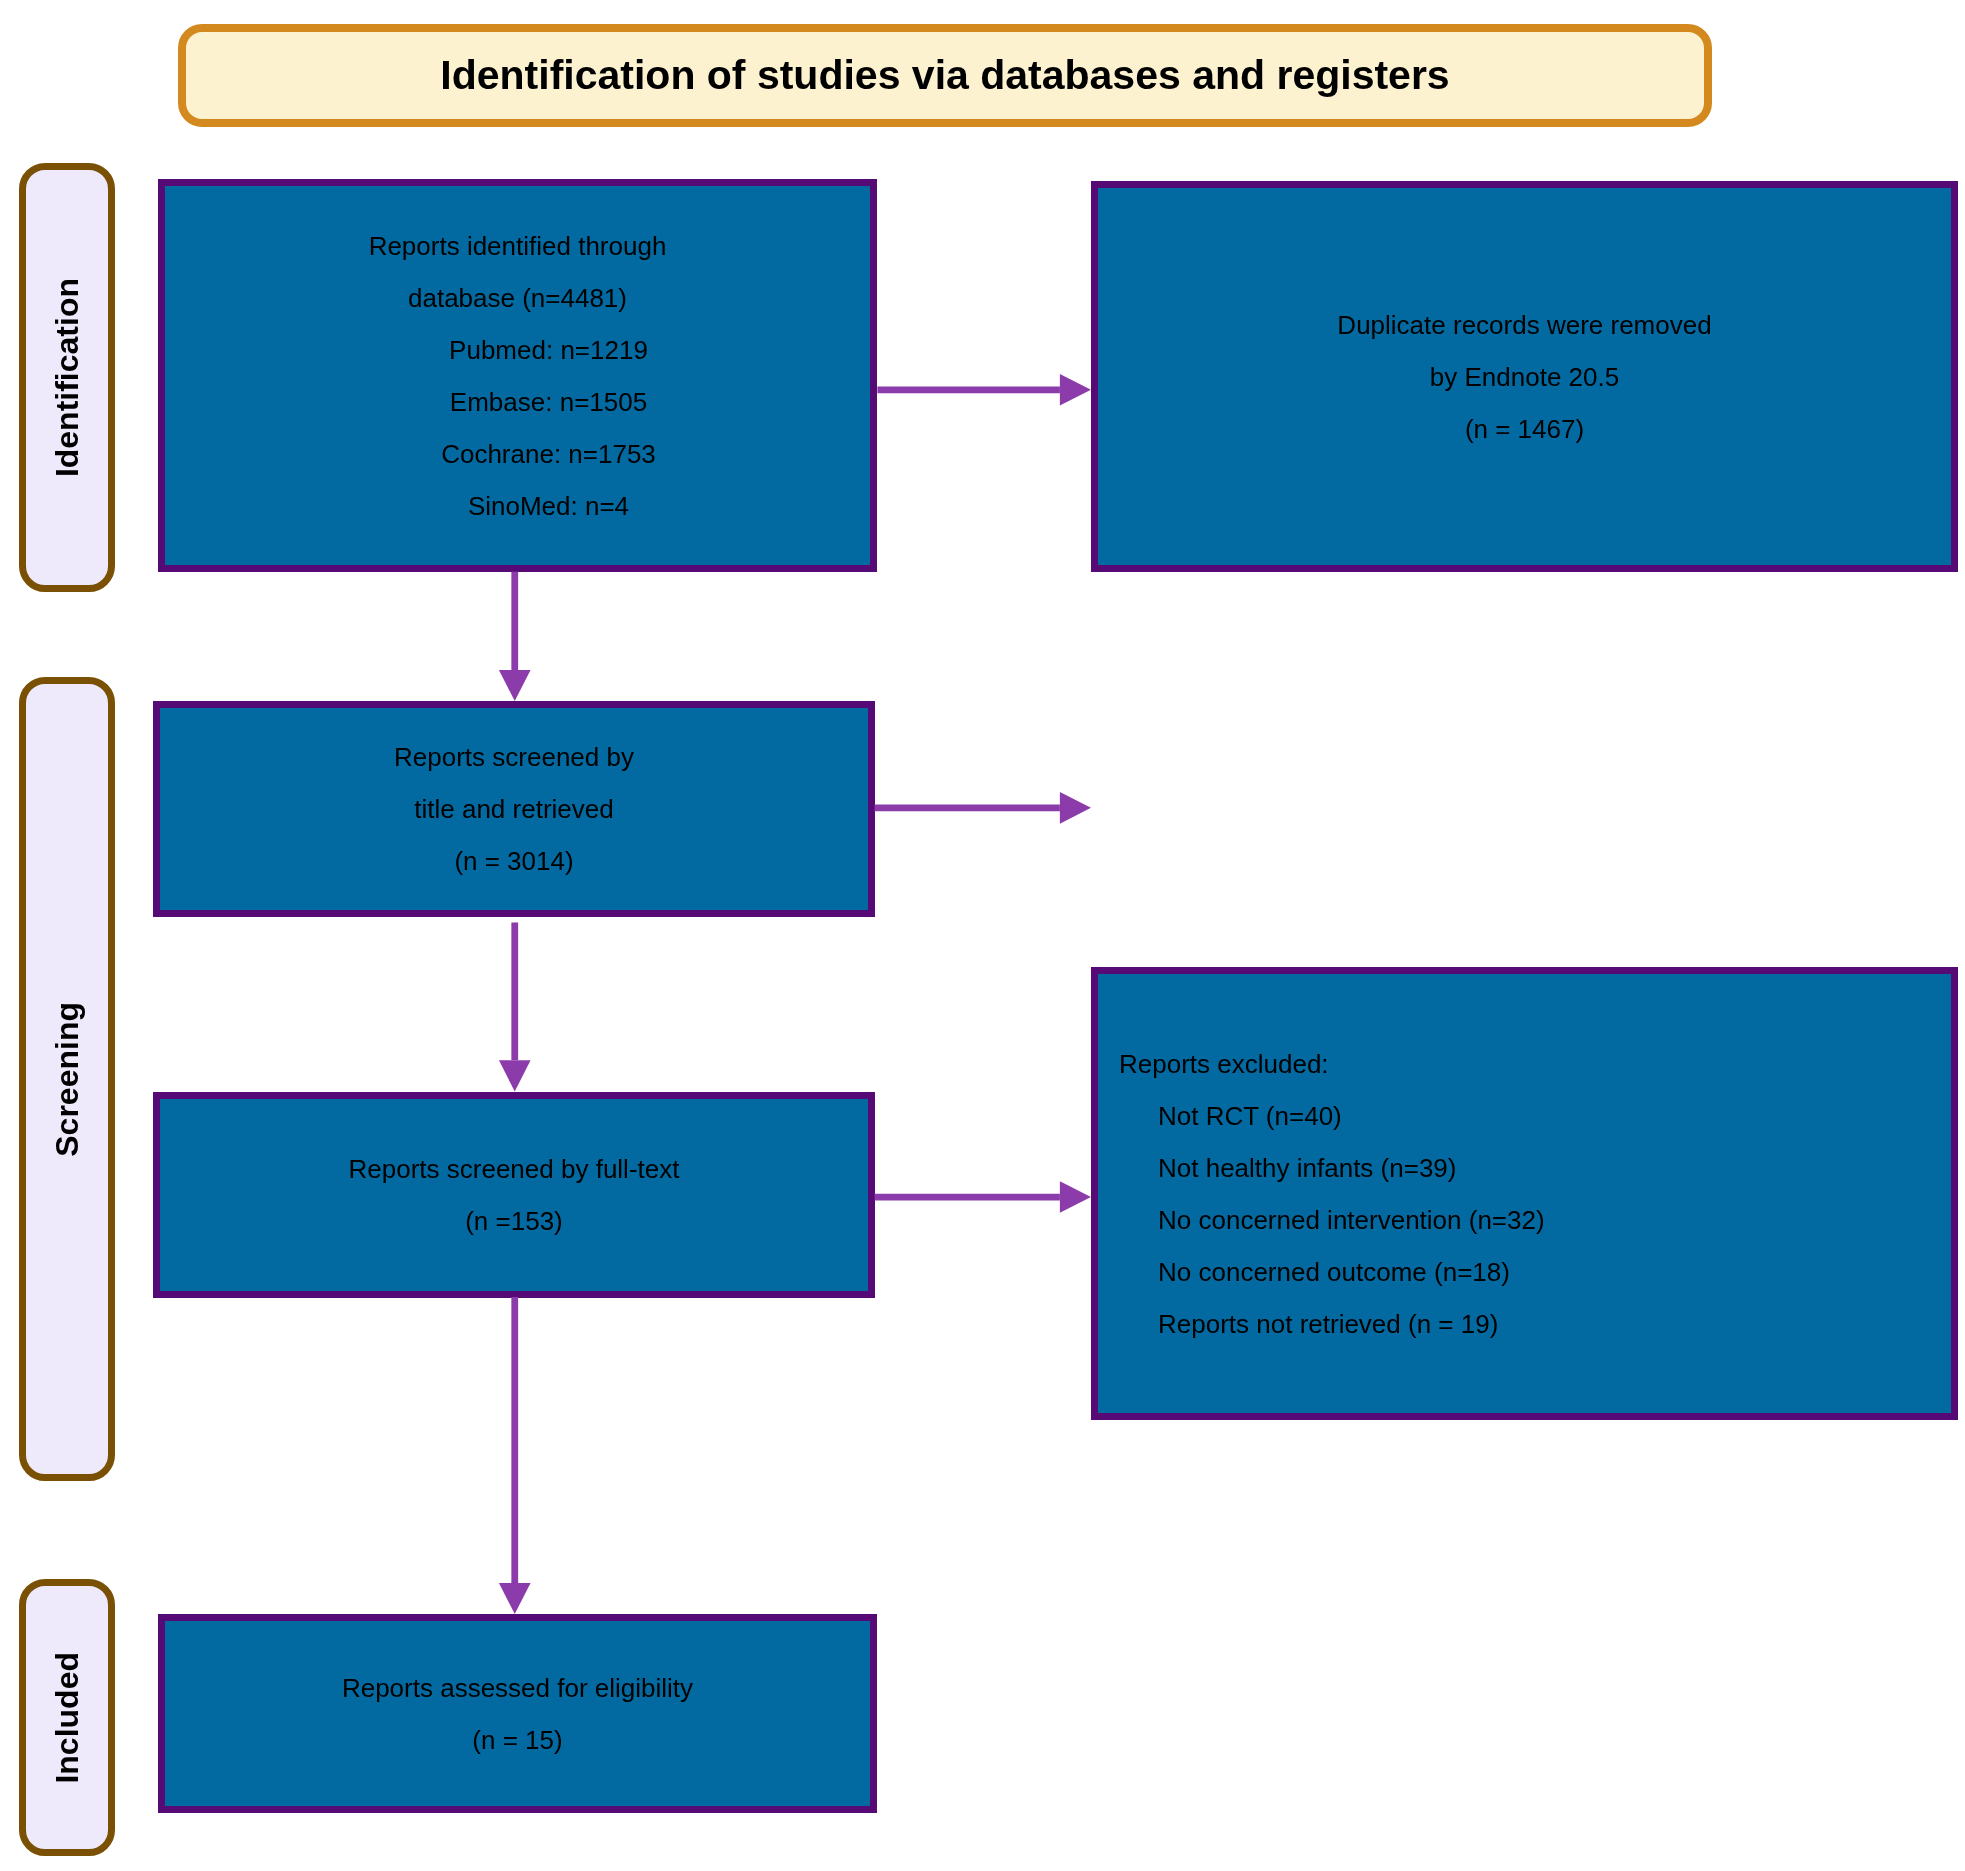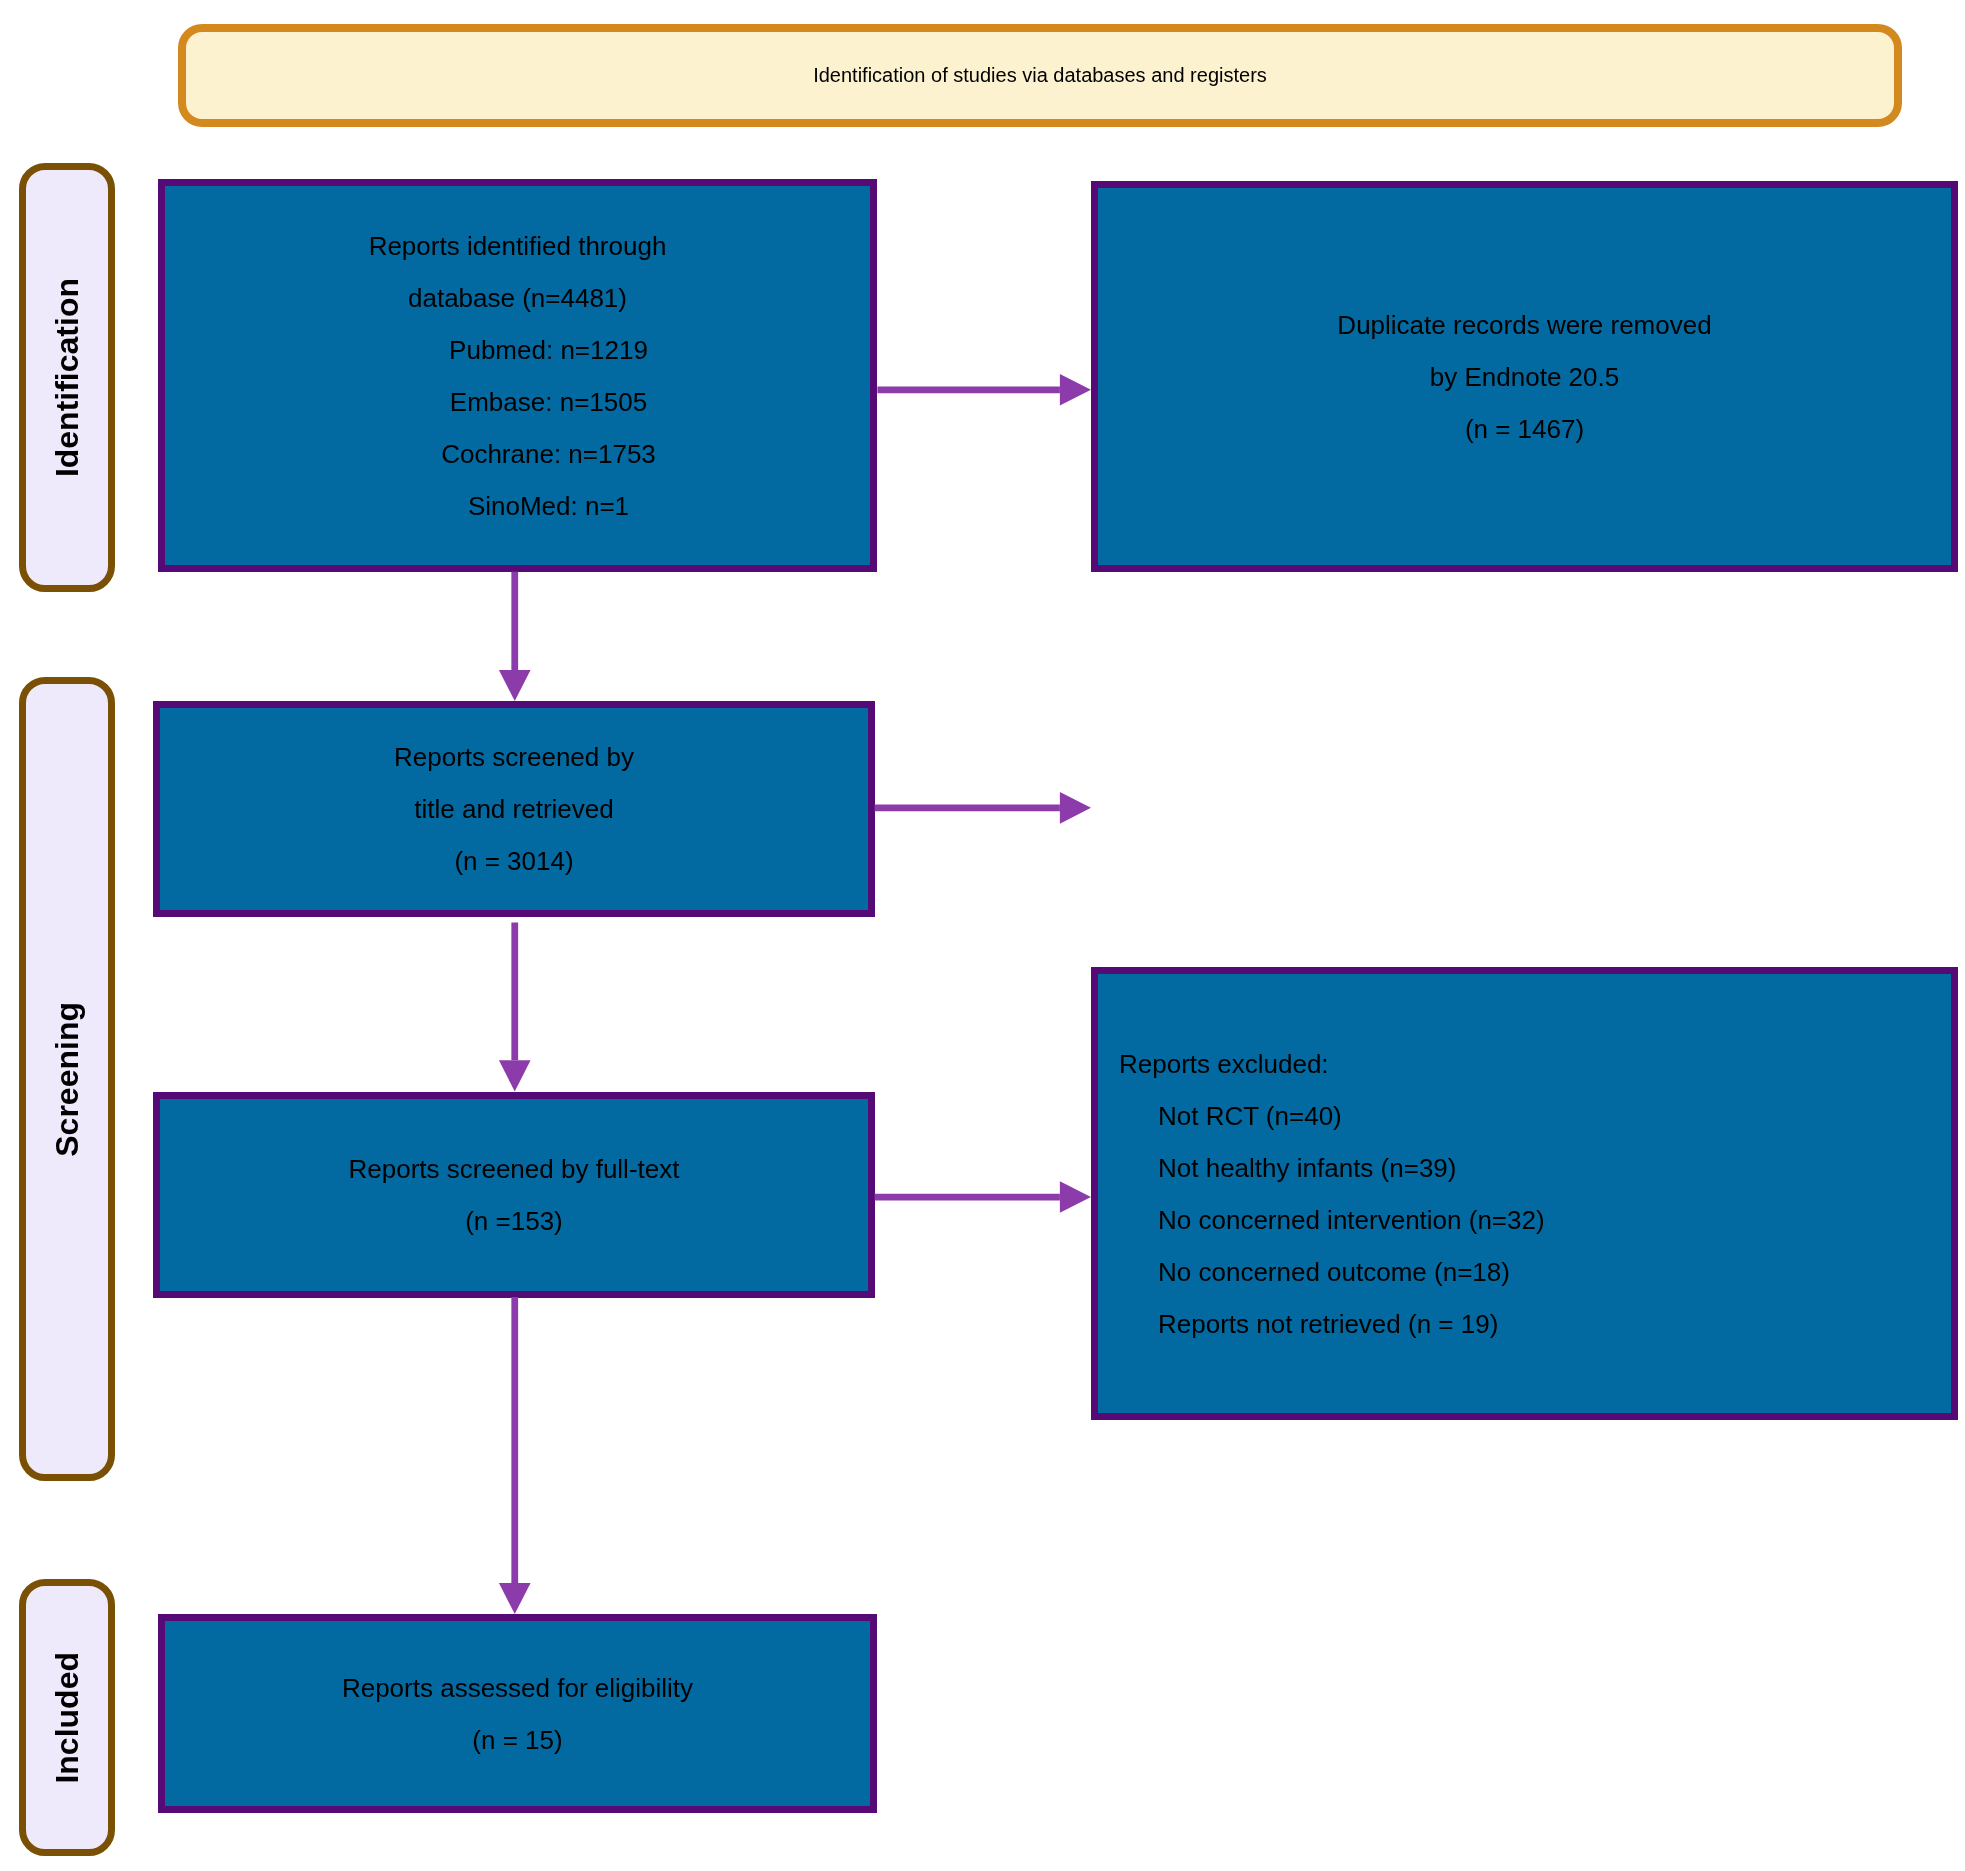--- a/index.html
+++ b/index.html
@@ -5,27 +5,27 @@
   html,body{margin:0;padding:0;}
   body{background:var(--page-bg,#ffffff);}
   .canvas{
     position:relative;
     width:1965px;height:1871px;
     background:var(--page-bg,#ffffff);
     font-family:"Liberation Sans", sans-serif;
     color:var(--text,#000);
   }
   .banner{
-    position:absolute;left:178px;top:24px;width:1724px;height:103px;
+    position:absolute;left:178px;top:24px;width:1534px;height:103px;
     box-sizing:border-box;
     background:var(--banner-bg,#fcf2d0);
     border:8.5px solid var(--banner-border,#d4891e);
     border-radius:24px;
     display:flex;align-items:center;justify-content:center;
-    font-size:20px;font-weight:normal;text-align:center;
+    font-size:41px;font-weight:bold;text-align:center;
   }
   .stage{
     position:absolute;left:19px;width:96px;
     box-sizing:border-box;
     background:var(--stage-bg,#eee9fb);
     border:7.3px solid var(--stage-border,#7a5104);
     border-radius:26px;
     display:flex;align-items:center;justify-content:center;
   }
   .stage-identification{top:163px;height:429px;}
@@ -76,21 +76,21 @@
   <div class="stage stage-included">
     <span class="vtext">Included</span>
   </div>
 
   <div class="box center box-identified">
     <div>Reports identified through</div>
     <div>database (n=4481)</div>
     <div class="src-line">Pubmed: n=1219</div>
     <div class="src-line">Embase: n=1505</div>
     <div class="src-line">Cochrane: n=1753</div>
-    <div class="src-line">SinoMed: n=1</div>
+    <div class="src-line">SinoMed: n=4</div>
   </div>
 
   <div class="box center box-duplicates">
     <div>Duplicate records were removed</div>
     <div>by Endnote 20.5</div>
     <div>(n = 1467)</div>
   </div>
 
   <div class="box center box-screen-ta">
     <div>Reports screened by</div>

